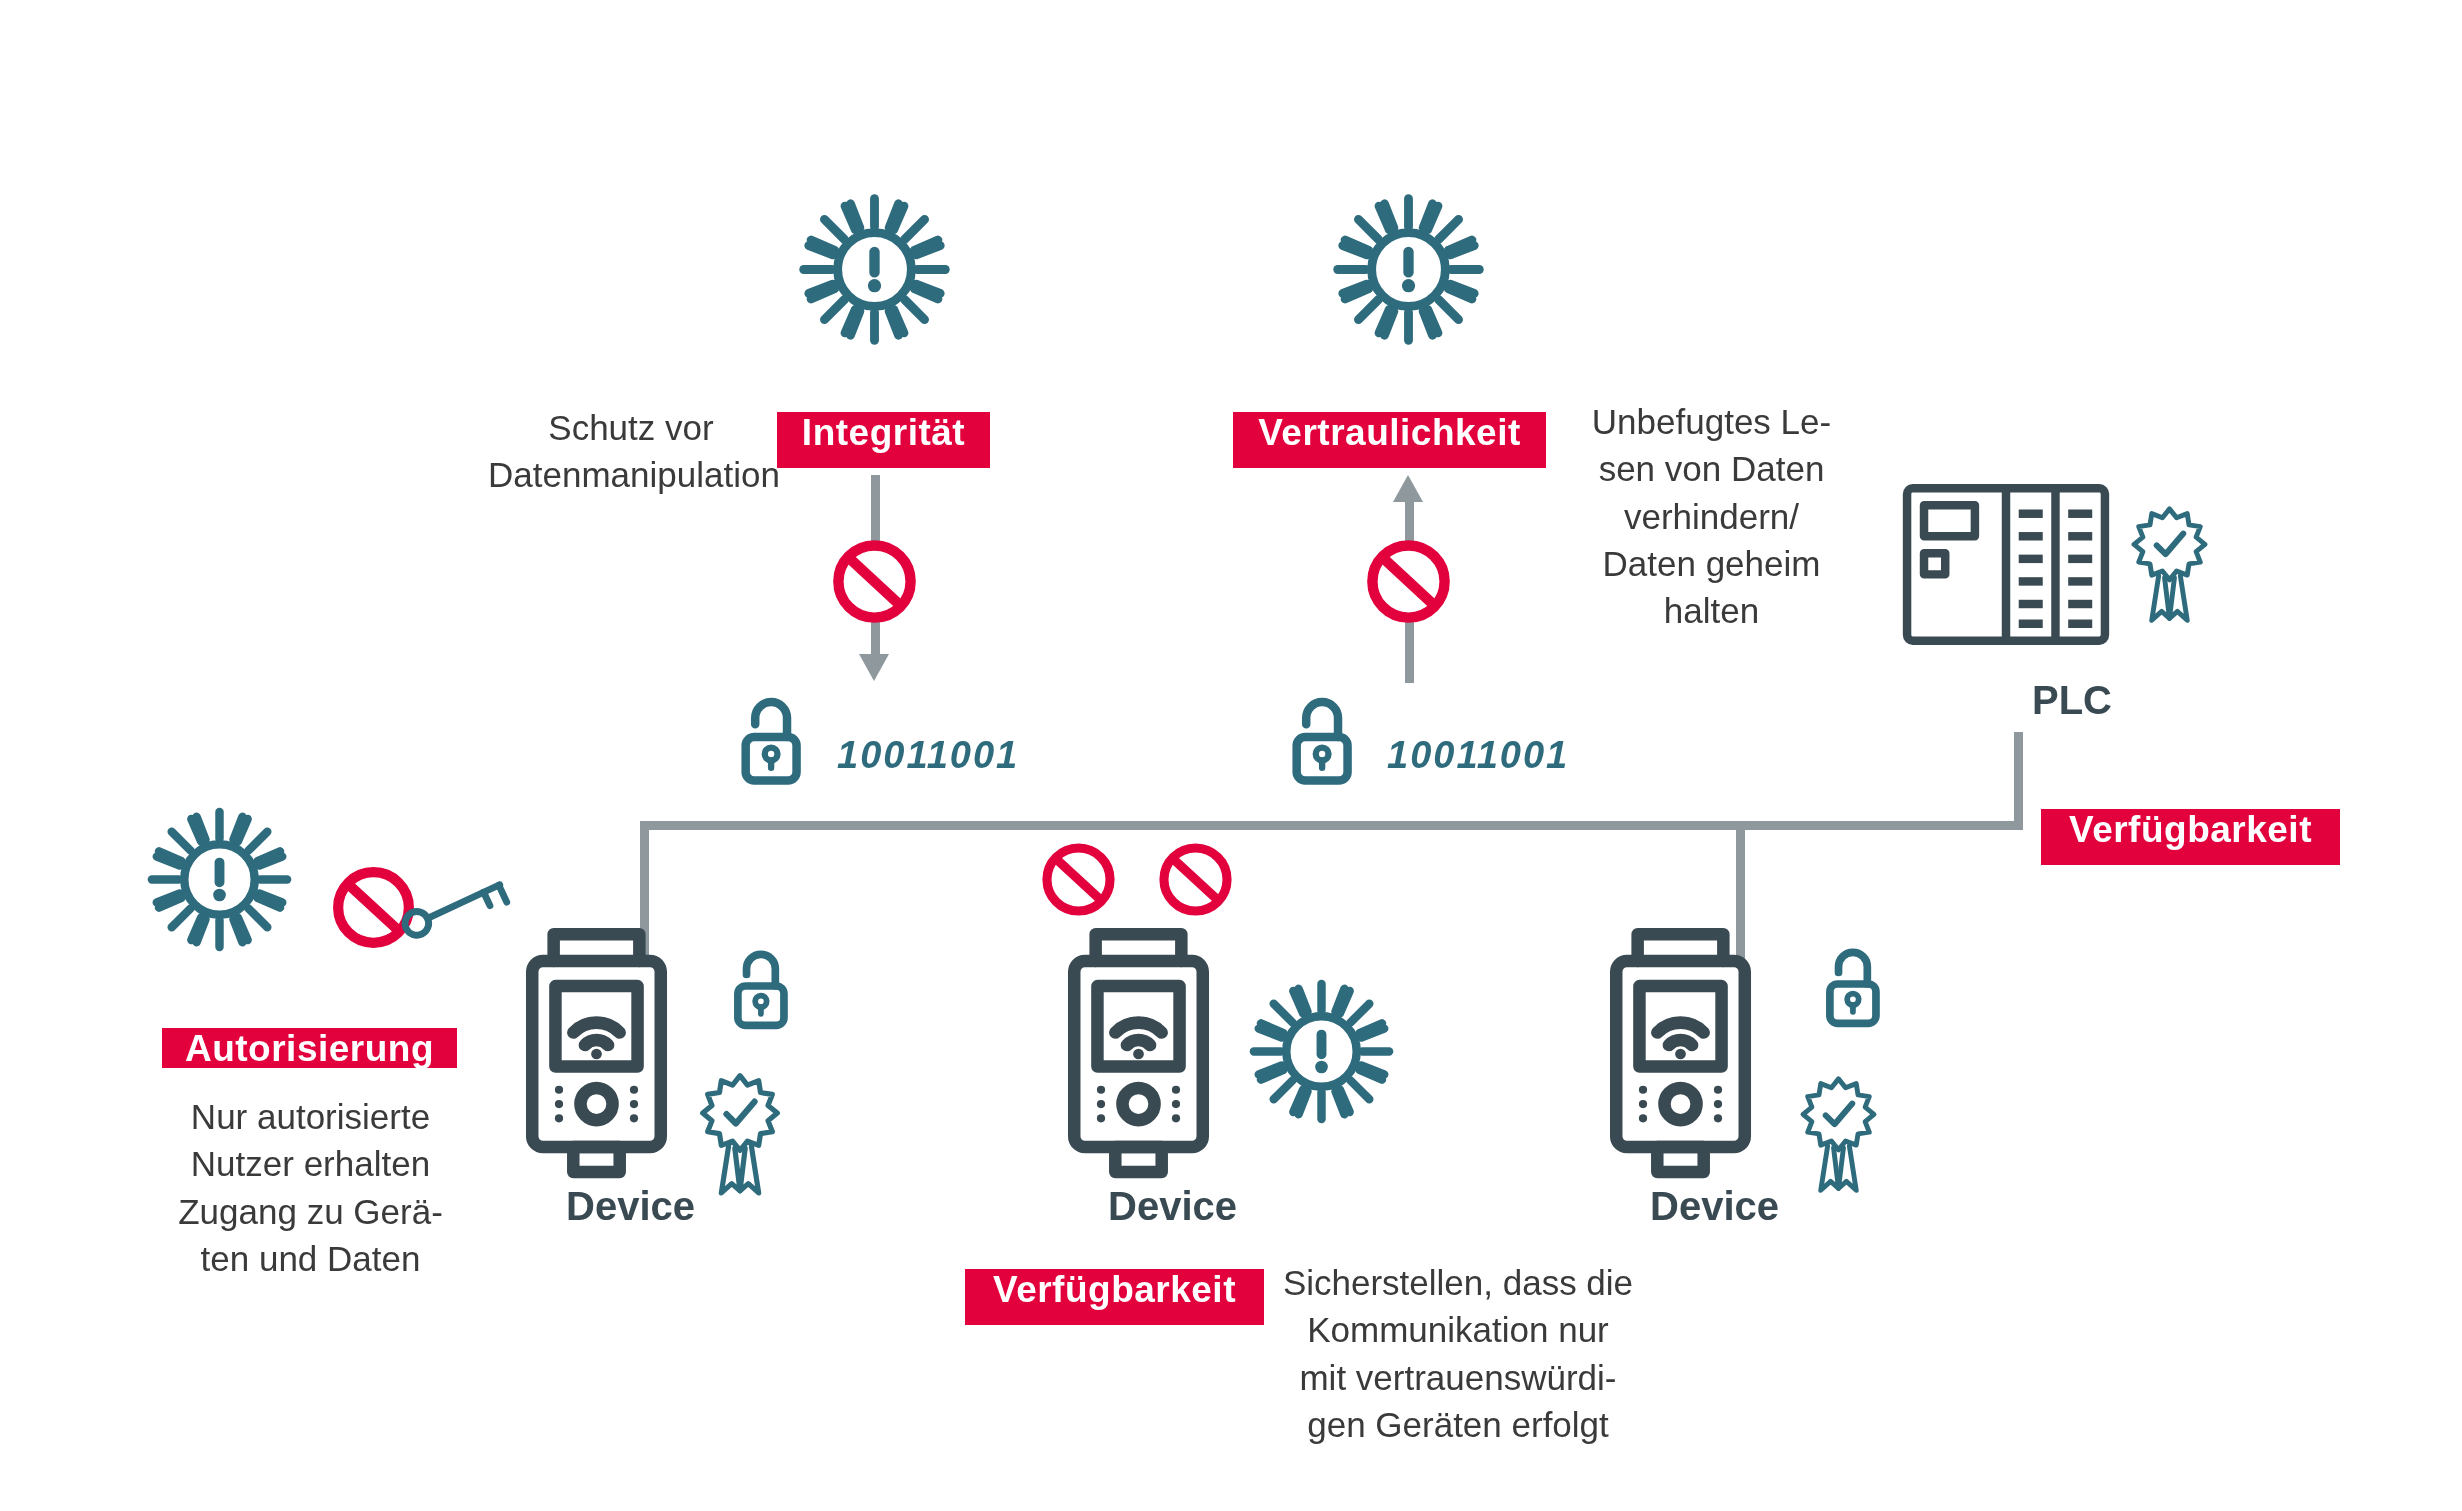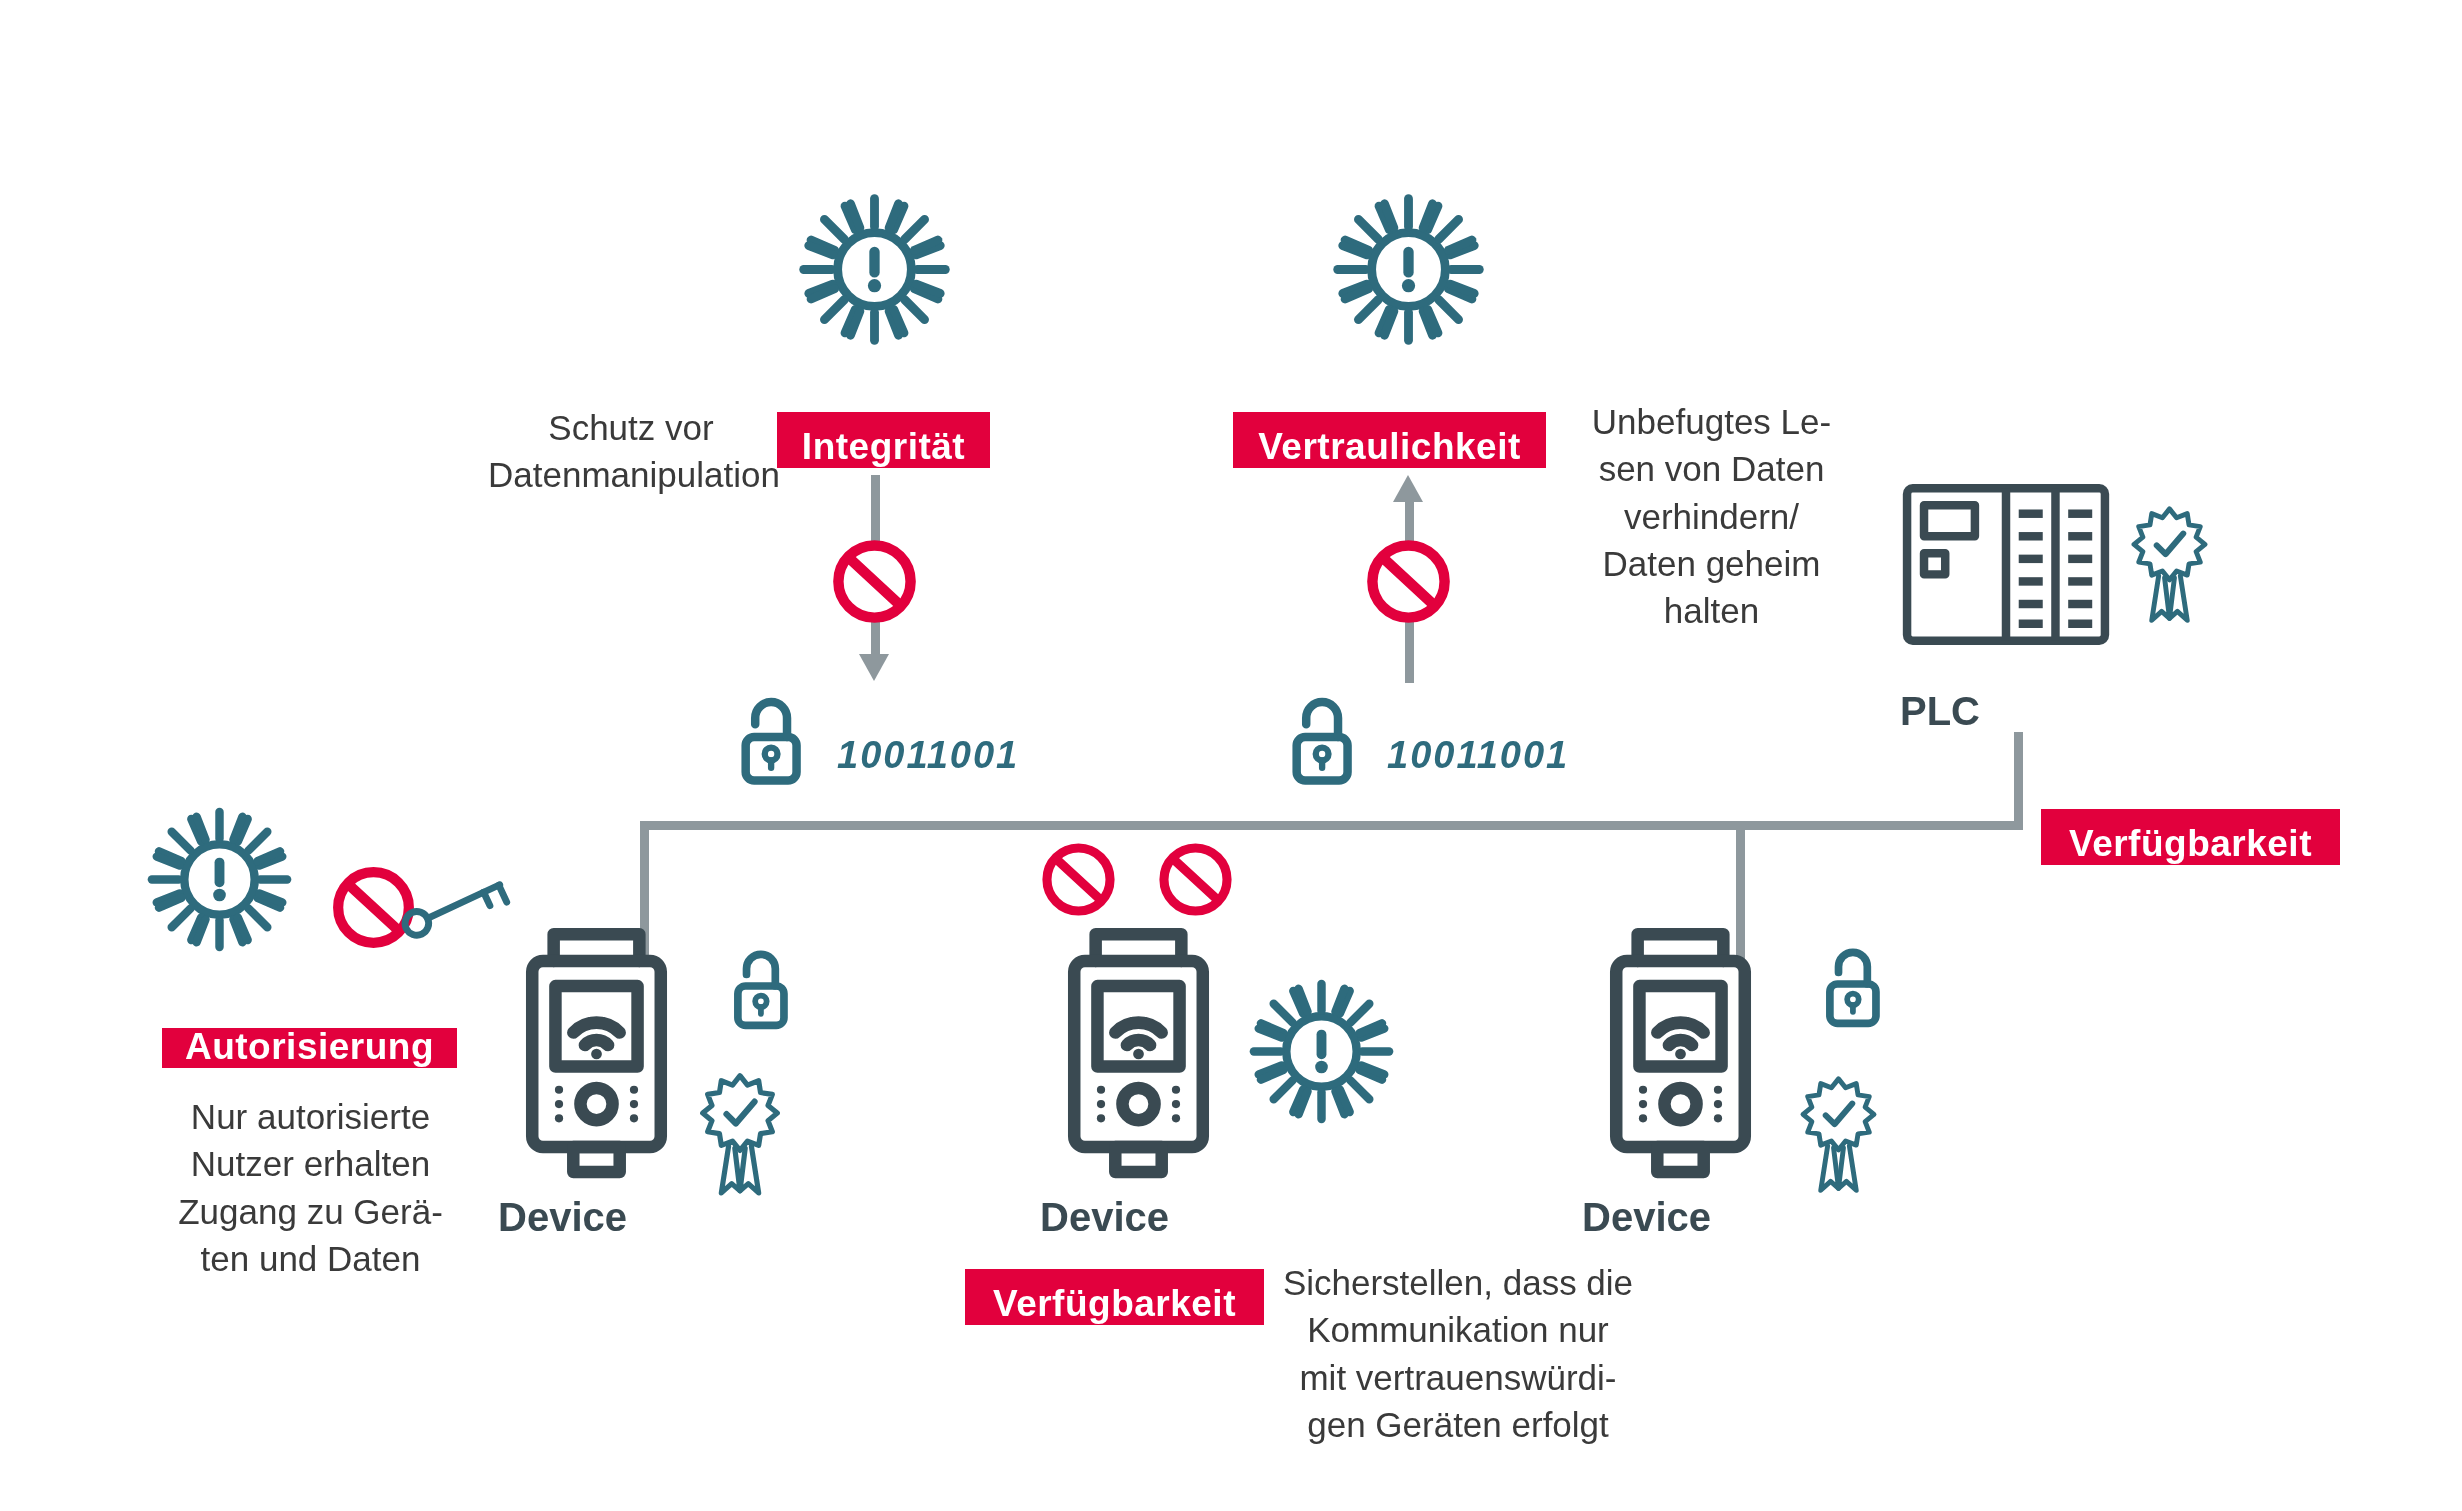--- a/index.html
+++ b/index.html
@@ -9,27 +9,27 @@
     font-family:"Liberation Sans", sans-serif;
   }
   .stage { position:absolute; left:0; top:0; width:2463px; height:1511px; }
   .icon { position:absolute; }
   .teal { color:var(--teal,#2e6b7d); }
   .dark { color:var(--dark,#3a4a52); }
   .accent { color:var(--accent,#e2003d); }
   .badge {
     position:absolute; background:var(--accent,#e2003d); color:#ffffff;
     font-weight:700; font-size:37px; letter-spacing:0.5px;
-    display:flex; align-items:flex-end; justify-content:center;
+    display:flex; align-items:flex-start; justify-content:center;
   }
   .desc {
     position:absolute; color:var(--text,#3a3a3a); font-size:35px;
     line-height:1.35; text-align:center; white-space:pre-line;
   }
-  .node-label { position:absolute; color:var(--dark,#3a4a52); font-size:40px; font-weight:700; text-align:left;margin-top:11px; }
+  .node-label { position:absolute; color:var(--dark,#3a4a52); font-size:40px; font-weight:700; text-align:right; }
   .binary { position:absolute; color:var(--teal,#2e6b7d); font-size:38px; font-weight:700; letter-spacing:2px;font-style:italic; }
   .hline, .vline { position:absolute; background:var(--line,#8e989d); }
   .vline { width:8.9px; }
   .arrow-down-head {
     position:absolute; width:0; height:0;
     border-left:15.8px solid transparent; border-right:15.8px solid transparent;
     border-top:27.6px solid var(--line,#8e989d);
   }
   .arrow-up-head {
     position:absolute; width:0; height:0;

